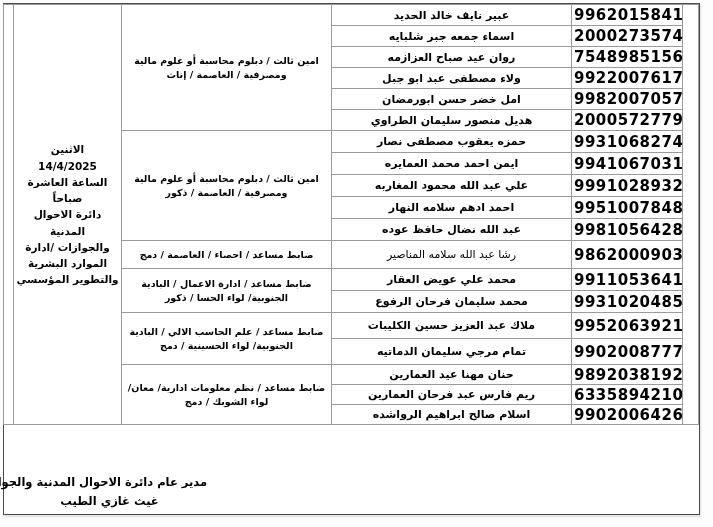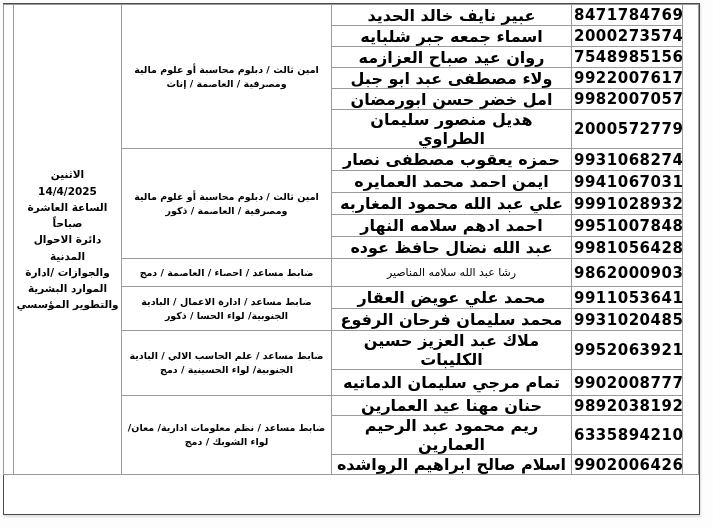--- a/index.html
+++ b/index.html
@@ -31,21 +31,21 @@
     padding: 0 2px;
     overflow: hidden;
   }
   td.sp { border-top: 1px solid #9a9a9a; }
   td.id {
     font-weight: bold;
     font-size: 15px;
     letter-spacing: 0.5px;
     direction: ltr;
   }
-  td.name { font-weight: bold; font-size: 16px; }
+  td.name { font-weight: bold; font-size: 11px; }
   td.name.light { font-weight: normal; font-size: 11px; }
   td.job {
     font-weight: bold;
     font-size: 9.5px;
     line-height: 1.45;
     padding: 0 8px;
     margin-left: 21px;
   }
   td.date-cell {
     font-weight: bold;
@@ -84,21 +84,21 @@
       <col style="width:16px">
         <col style="width:111px">
         <col style="width:240px">
       <col style="width:210px">
         <col style="width:108px">
         <col style="width:10px">
     </colgroup>
     <tbody>
       <tr class="r21">
         <td class="sp" rowspan="19"></td>
-        <td class="id">8471784769</td>
+        <td class="id">9962015841</td>
         <td class="name">عبير نايف خالد الحديد</td>
         <td class="job" rowspan="6">امين ثالث / دبلوم محاسبة أو علوم مالية ومصرفية / العاصمة / إناث</td>
         <td class="date-cell" rowspan="19">
           <div>الاثنين</div>
           <div>14/4/2025</div>
           <div>الساعة العاشرة صباحاً</div>
           <div>دائرة الاحوال المدنية</div>
           <div>والجوازات /ادارة</div>
           <div>الموارد البشرية</div>
           <div>والتطوير المؤسسي</div>
@@ -174,27 +174,28 @@
         <td class="name">تمام مرجي سليمان الدماتيه</td>
       </tr>
 
       <tr class="r20">
         <td class="id">9892038192</td>
         <td class="name">حنان مهنا عيد العمارين</td>
         <td class="job" rowspan="3">ضابط مساعد / نظم معلومات ادارية/ معان/ لواء الشوبك / دمج</td>
       </tr>
       <tr class="r20">
         <td class="id">6335894210</td>
-        <td class="name">ريم محمود عبد الرحيم العمارين</td>
+        <td class="name">ريم فارس عبد فرحان العمارين</td>
       </tr>
       <tr class="r20">
         <td class="id">9902006426</td>
         <td class="name">اسلام صالح ابراهيم الرواشده</td>
       </tr>
     </tbody>
   </table>
 
   <div class="footer">
     <div class="signature">
       <div class="sig-title">مدير عام دائرة الاحوال المدنية والجوازات</div>
+      <div class="sig-name">غيث غازي الطيب</div>
     </div>
   </div>
 </div>
 
 </body></html>

